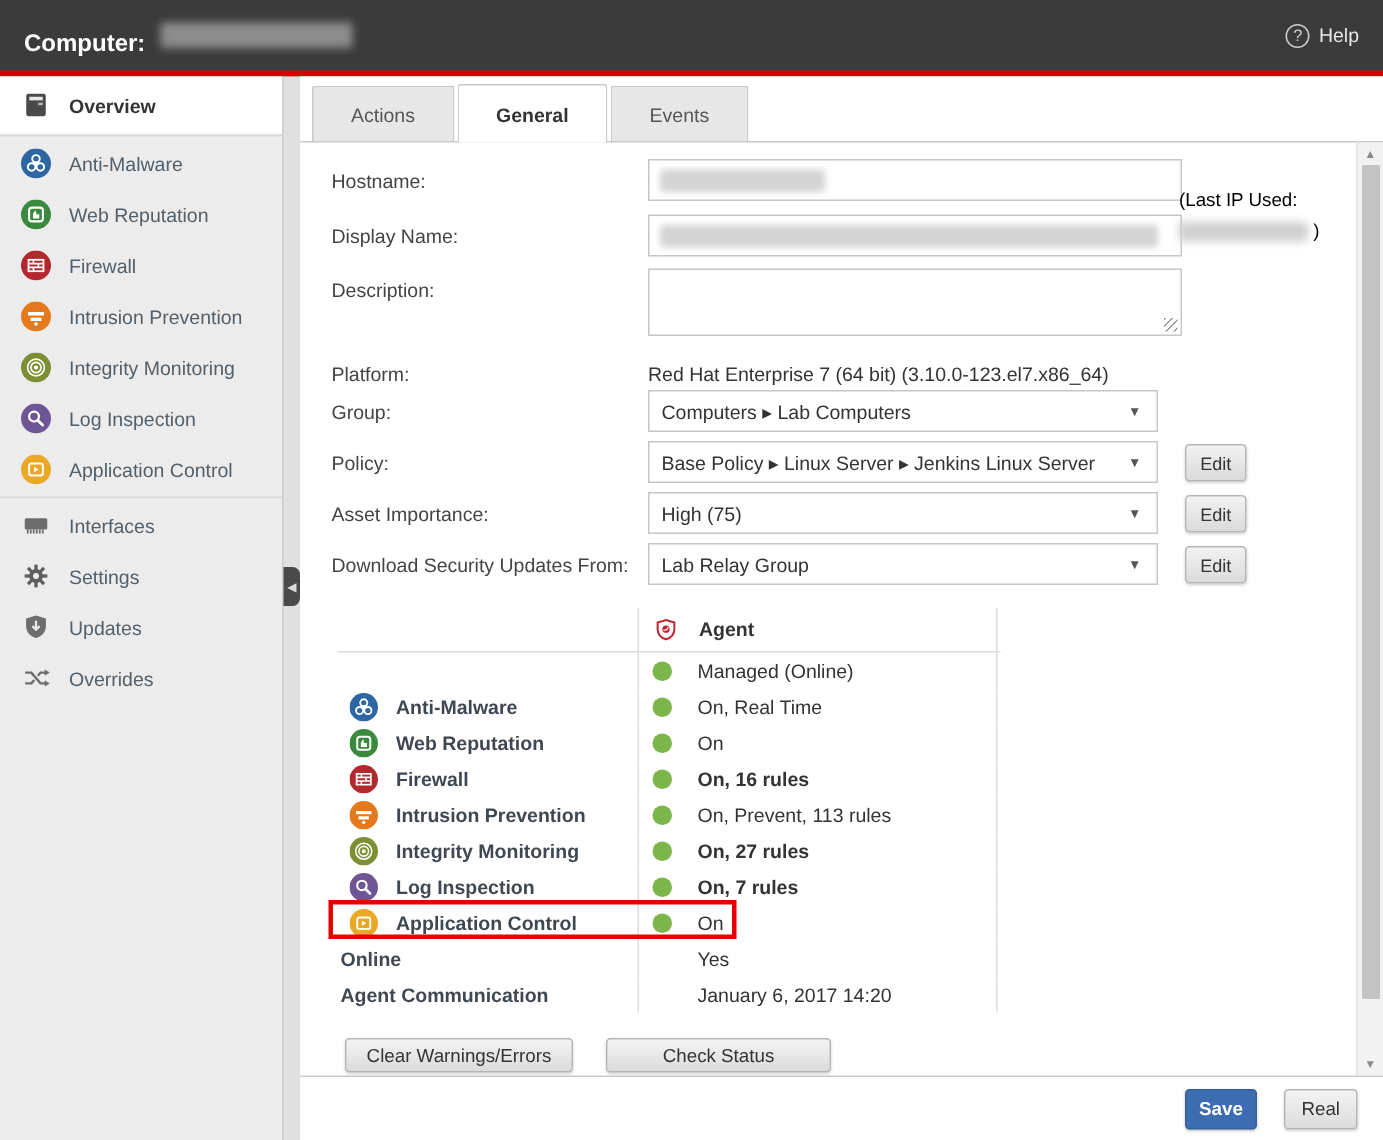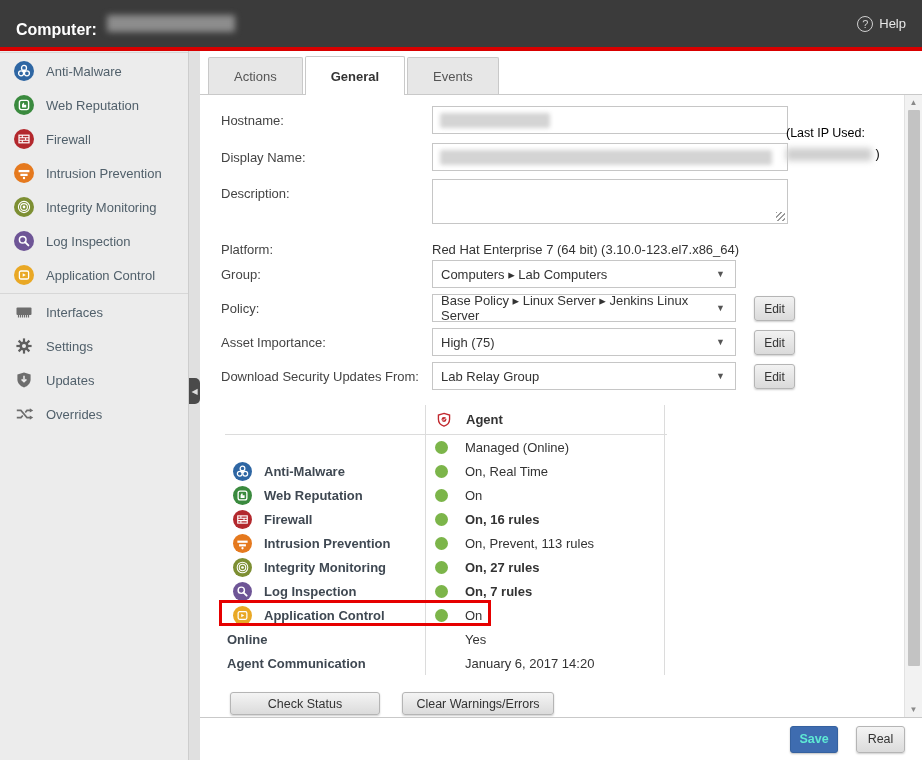--- a/index.html
+++ b/index.html
@@ -50,21 +50,21 @@
   
   .frow { display:flex; align-items:flex-start; margin-bottom:9px; }
   .flabel { width:211px; flex-shrink:0; color:#444; padding-top:7px; }
   .fvalue { padding-top:7px; color:#333; }
   .textbox { width:356px; height:28px; border:1px solid #c6c6c6; background:#fff;
     display:flex; align-items:center; padding-left:7px; }
   .redact-field { height:15px; background:#d4d4d4; filter:blur(2px); }
   .textarea { width:356px; height:45px; border:1px solid #c6c6c6; background:#fff; position:relative; }
   .resize-grip { position:absolute; right:2px; bottom:2px; width:9px; height:9px;
     background:repeating-linear-gradient(135deg,#9a9a9a 0 1px,transparent 1px 3.5px); }
-  .selectbox { width:304px; height:28px; border:1px solid #c6c6c6; background:#fff; cursor:pointer;
+  .selectbox { width:340px; height:28px; border:1px solid #c6c6c6; background:#fff; cursor:pointer;
     display:flex; align-items:center; justify-content:space-between; padding:0 10px 0 8px; color:#333; }
   .caret { color:#555; font-size:9px; }
   .edit-btn { margin-left:18px; width:41px; height:25px; margin-top:2px;
     background:linear-gradient(#f2f2f2,#dadada); border:1px solid #b5b5b5; border-radius:3px;
     box-shadow:0 1px 2px rgba(0,0,0,.2); font-size:12px; color:#333;
     display:flex; align-items:center; justify-content:center; cursor:pointer; }
   .lastip { position:absolute; top:28px; right:6px; width:112px; font-size:12.5px; color:#000000; line-height:1.7; }
   .redact-ip { width:86px; height:13px; vertical-align:middle; background:#cfcfcf; }
   
   .status { margin:15px 0 0 4px; width:442px; position:relative; }
@@ -83,40 +83,50 @@
   
   .btnrow { display:flex; gap:22px; margin:17px 0 0 9px; }
   .gbtn { height:23px; background:linear-gradient(#f4f4f4,#dbdbdb); border:1px solid #b5b5b5;
     border-radius:3px; box-shadow:0 1px 2px rgba(0,0,0,.2); font-size:12.5px; color:#333;
     display:flex; align-items:center; justify-content:center; cursor:pointer; }
   .btn-check { width:150px; }
   .btn-clear { width:152px; }
   .footer { height:43px; border-top:1px solid #c9c9c9; background:#fff; display:flex;
     align-items:center; justify-content:flex-end; gap:18px; padding-right:17px; }
   .save-btn { width:48px; height:27px; background:#3e6cb0; border:1px solid #35619f; border-radius:3px;
-    color:#5eead4; font-weight:bold; font-size:12.5px; display:flex; align-items:center; justify-content:center;
+    color:#ffffff; font-weight:bold; font-size:12.5px; display:flex; align-items:center; justify-content:center;
     box-shadow:0 1px 2px rgba(0,0,0,.25); cursor:pointer; }
   .close-btn { width:49px; height:27px; background:linear-gradient(#f4f4f4,#dbdbdb); border:1px solid #b5b5b5;
     border-radius:3px; color:#333; font-size:12.5px; display:flex; align-items:center; justify-content:center;
     box-shadow:0 1px 2px rgba(0,0,0,.2); cursor:pointer; }
 </style>
 </head>
 <body>
 
 <div class="topbar">
   <span class="topbar-title">Computer:</span>
   <span class="redact redact-title"></span>
   <span class="help">
     <span class="help-q">?</span>
     <span>Help</span>
   </span>
 </div>
 
 <div class="main">
   <aside class="sidebar" id="sidebar">
+      <div class="sidebar-item active">
+        <span class="sicon">
+          <svg viewBox="0 0 20 20" width="100%" height="100%">
+            <rect x="3.5" y="2.5" width="13" height="15" rx="1.5" fill="#4a4a4a"></rect>
+            <rect x="5.5" y="4.5" width="9" height="2.4" fill="#e9e9e9"></rect>
+            <rect x="11.5" y="8.5" width="3" height="1.6" fill="#bdbdbd"></rect>
+          </svg>
+        </span>
+        <span>Overview</span>
+      </div>
       <div class="sidebar-divider"></div>
       <div class="sidebar-item">
         <span class="sicon">
           <svg viewBox="0 0 20 20" width="100%" height="100%">
             <circle cx="10" cy="10" r="10" fill="#2e66a3"></circle>
             <circle cx="10" cy="6.9" r="2.5" fill="none" stroke="#fff" stroke-width="1.3"></circle>
             <circle cx="7.1" cy="12.3" r="2.5" fill="none" stroke="#fff" stroke-width="1.3"></circle>
             <circle cx="12.9" cy="12.3" r="2.5" fill="none" stroke="#fff" stroke-width="1.3"></circle>
             <circle cx="10" cy="10" r="1.5" fill="#fff"></circle>
           </svg>
@@ -463,22 +473,22 @@
               </div>
               <div class="sright">
                 <span style="width: 30px; flex-shrink: 0;"></span>
                 <span class="sstatus">January 6, 2017 14:20</span>
               </div>
             </div>
             <div class="hl-box" style="top: 195px; left: -6px; width: 272px; height: 26px;"></div>
           </div>
 
         <div class="btnrow">
+          <div class="gbtn btn-clear">Clear Warnings/Errors</div>
           <div class="gbtn btn-check">Check Status</div>
-          <div class="gbtn btn-clear">Clear Warnings/Errors</div>
         </div>
 
       </div>
 
       <div class="scrollbar">
         <div class="sb-btn">▲</div>
         <div class="sb-thumb"></div>
         <div class="sb-track"></div>
         <div class="sb-btn">▼</div>
       </div>

